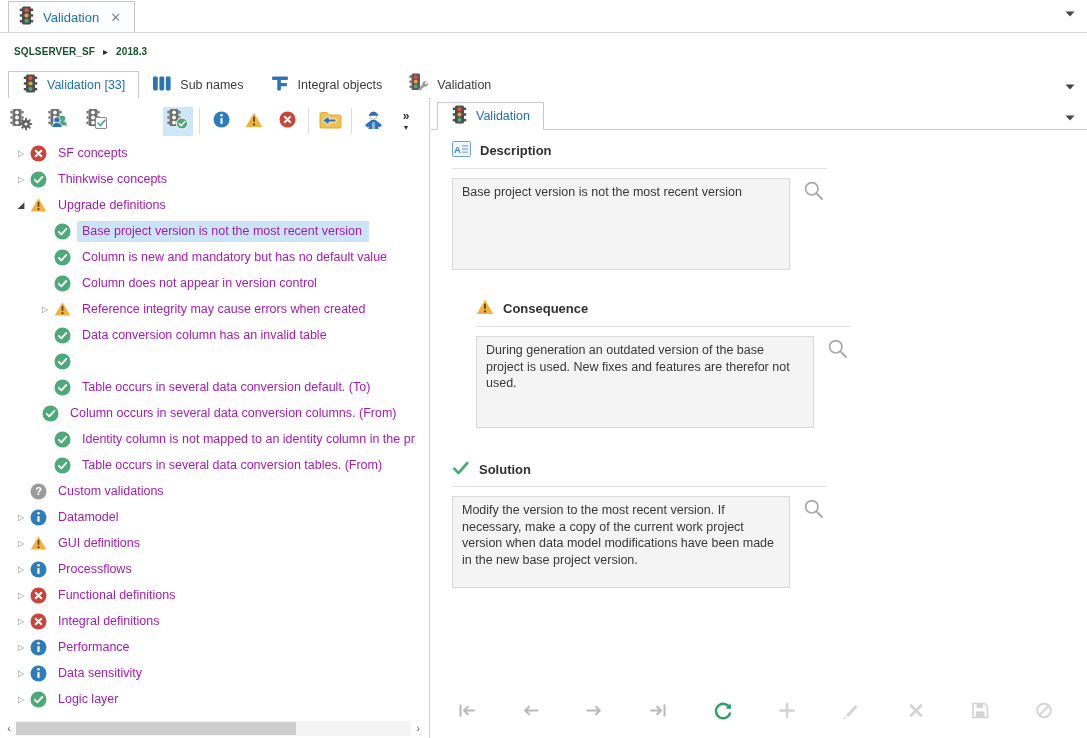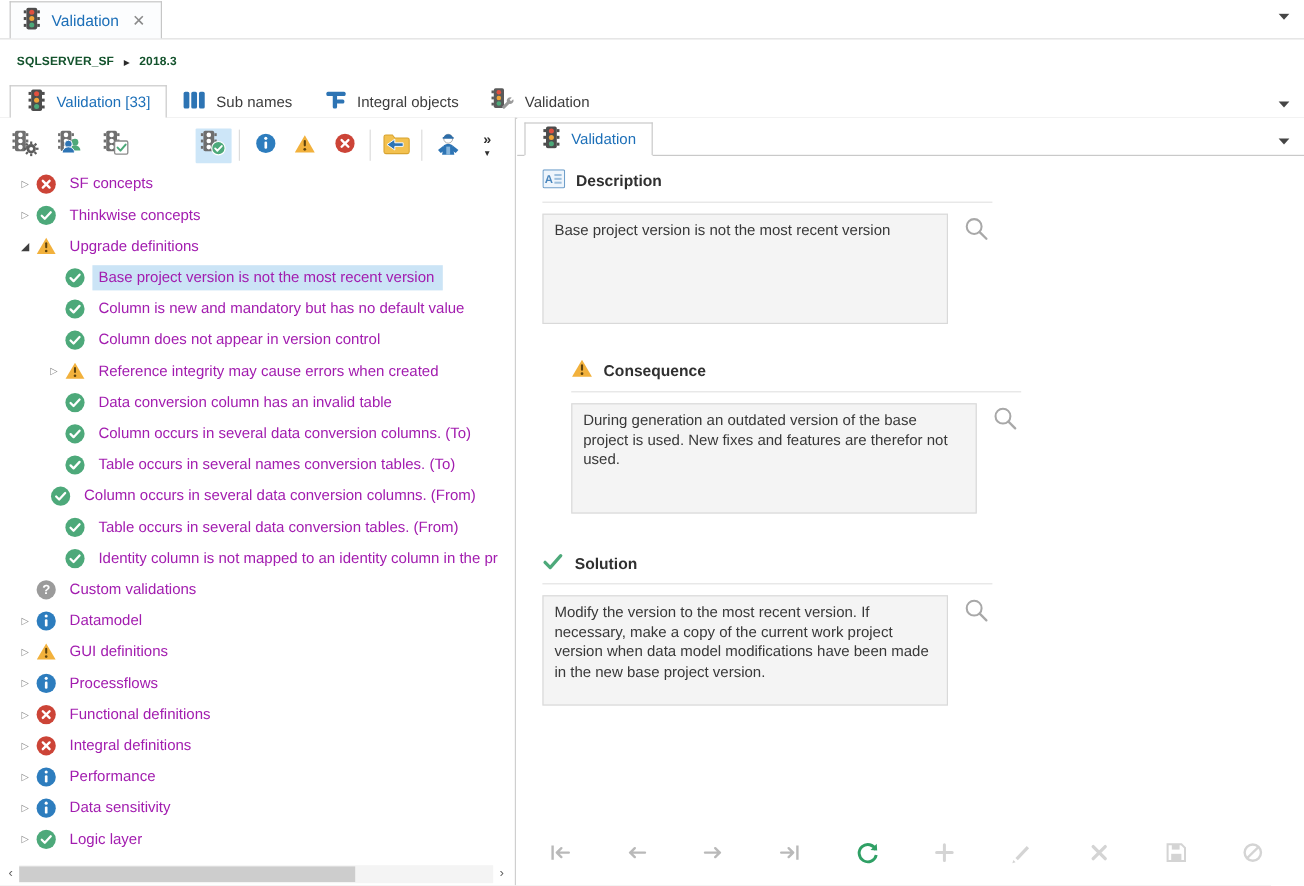--- a/index.html
+++ b/index.html
@@ -395,61 +395,60 @@
           <span class="tlabel">Data conversion column has an invalid table</span>
         </div>
         <div class="tree-row" style="padding-left: 36px;">
           <span class="expander none"></span>
           <span class="titem-icon">
             <svg width="17" height="17" viewBox="0 0 17 17">
               <circle cx="8.5" cy="8.5" r="8" fill="#4da97a"></circle>
               <path d="M4.8 8.8 l2.5 2.5 5-5.4" stroke="#fff" stroke-width="1.9" fill="none" stroke-linecap="round" stroke-linejoin="round"></path>
             </svg>
           </span>
-          <span class="tlabel">Column occurs in several data conversion columns. (To)</span>
         </div>
         <div class="tree-row" style="padding-left: 36px;">
           <span class="expander none"></span>
           <span class="titem-icon">
             <svg width="17" height="17" viewBox="0 0 17 17">
               <circle cx="8.5" cy="8.5" r="8" fill="#4da97a"></circle>
               <path d="M4.8 8.8 l2.5 2.5 5-5.4" stroke="#fff" stroke-width="1.9" fill="none" stroke-linecap="round" stroke-linejoin="round"></path>
             </svg>
           </span>
-          <span class="tlabel">Table occurs in several names conversion tables. (To)</span>
+          <span class="tlabel">Table occurs in several data conversion default. (To)</span>
         </div>
         <div class="tree-row" style="padding-left: 24px;">
           <span class="expander none"></span>
           <span class="titem-icon">
             <svg width="17" height="17" viewBox="0 0 17 17">
               <circle cx="8.5" cy="8.5" r="8" fill="#4da97a"></circle>
               <path d="M4.8 8.8 l2.5 2.5 5-5.4" stroke="#fff" stroke-width="1.9" fill="none" stroke-linecap="round" stroke-linejoin="round"></path>
             </svg>
           </span>
           <span class="tlabel">Column occurs in several data conversion columns. (From)</span>
         </div>
         <div class="tree-row" style="padding-left: 36px;">
           <span class="expander none"></span>
           <span class="titem-icon">
             <svg width="17" height="17" viewBox="0 0 17 17">
               <circle cx="8.5" cy="8.5" r="8" fill="#4da97a"></circle>
               <path d="M4.8 8.8 l2.5 2.5 5-5.4" stroke="#fff" stroke-width="1.9" fill="none" stroke-linecap="round" stroke-linejoin="round"></path>
             </svg>
           </span>
+          <span class="tlabel">Identity column is not mapped to an identity column in the pr</span>
+        </div>
+        <div class="tree-row" style="padding-left: 36px;">
+          <span class="expander none"></span>
+          <span class="titem-icon">
+            <svg width="17" height="17" viewBox="0 0 17 17">
+              <circle cx="8.5" cy="8.5" r="8" fill="#4da97a"></circle>
+              <path d="M4.8 8.8 l2.5 2.5 5-5.4" stroke="#fff" stroke-width="1.9" fill="none" stroke-linecap="round" stroke-linejoin="round"></path>
+            </svg>
+          </span>
           <span class="tlabel">Table occurs in several data conversion tables. (From)</span>
-        </div>
-        <div class="tree-row" style="padding-left: 36px;">
-          <span class="expander none"></span>
-          <span class="titem-icon">
-            <svg width="17" height="17" viewBox="0 0 17 17">
-              <circle cx="8.5" cy="8.5" r="8" fill="#4da97a"></circle>
-              <path d="M4.8 8.8 l2.5 2.5 5-5.4" stroke="#fff" stroke-width="1.9" fill="none" stroke-linecap="round" stroke-linejoin="round"></path>
-            </svg>
-          </span>
-          <span class="tlabel">Identity column is not mapped to an identity column in the pr</span>
         </div>
         <div class="tree-row" style="padding-left: 12px;">
           <span class="expander none"></span>
           <span class="titem-icon">
             <svg width="17" height="17" viewBox="0 0 17 17">
               <circle cx="8.5" cy="8.5" r="8" fill="#9b9b9b"></circle>
               <text x="8.5" y="12.4" text-anchor="middle" font-size="11" font-weight="bold" fill="#fff" font-family="Liberation Sans,sans-serif">?</text>
             </svg>
           </span>
           <span class="tlabel">Custom validations</span>

